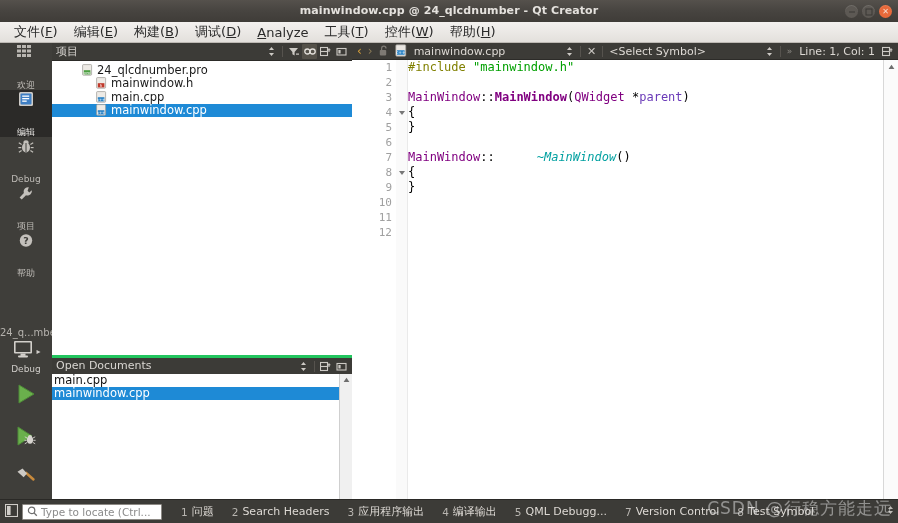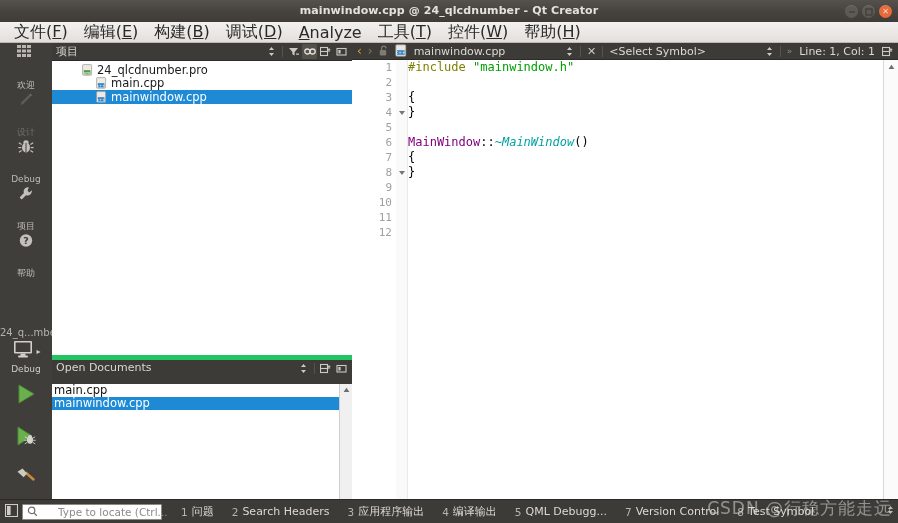--- a/index.html
+++ b/index.html
@@ -43,21 +43,21 @@
   .wbtn .dash { width: 6px; height: 1px; background: #3b3834; display:block; }
 
   
   .menubar {
     position: absolute; left: 0; top: 22px; width: 898px; height: 21px;
     background: linear-gradient(180deg, #f3f1ef 0%, #e3e0dc 100%);
     border-bottom: 1px solid #bdb9b4;
     display: flex; align-items: center; padding-left: 6px; box-sizing: border-box;
   }
   .menu-item {
-    font-size: 16px; color: #2a2a2a; padding: 2px 8px; white-space: nowrap;
+    font-size: 13px; color: #2a2a2a; padding: 2px 8px; white-space: nowrap;
     cursor: default;
   }
   .menu-item u { text-decoration: underline; }
 
   
   .modebar {
     position: absolute; left: 0; top: 43px; width: 52px; height: 480px;
     background: #3f3e3a;
     border-right: 1px solid #2a2927;
   }
@@ -97,21 +97,21 @@
 
   .tree { background: #fff; height: 292px; overflow: hidden; padding-top: 2px; font-size: 11.5px; color: #1a1a1a; }
   .trow { height: 13.5px; display: flex; align-items: center; white-space: nowrap; cursor: default; }
   .trow.sel { background: #1e8ad6; color: #ffffff; }
   .tw { display:inline-block; }
   .arrow { width: 9px; height: 13px; display:flex; align-items:center; justify-content:center; }
   .arrow i { display:block; width:0;height:0; border-left:3.5px solid transparent; border-right:3.5px solid transparent; border-top:4px solid #6b6b6b; }
   .tico { width: 14px; height: 13px; display:flex;align-items:center;justify-content:center; margin-right: 3px;}
   .tlbl.bold { font-weight: bold; }
 
-  .docheader { height: 16px; background: #3c3b37; display:flex; align-items:center; padding: 0 3px 8px 4px; border-top: 5px solid #22c55e;}
+  .docheader { height: 16px; background: #3c3b37; display:flex; align-items:center; padding: 0 3px 0 4px; border-top: 3px solid #22c55e;}
   .docheader .ptitle { font-size: 11px; color: #d9d6d2; flex: 1; line-height: 16px;}
   .doclist { background: #fff; height: 130px; position: relative; font-size: 11.5px; color: #111; }
   .drow { height: 13px; line-height: 13px; padding-left: 2px; white-space: nowrap; cursor: default;}
   .drow.sel { background: #1e8ad6; color: #fff; }
   .docscroll { position: absolute; right: 0; top: 0; width: 12px; height: 130px; background: #f0f0f0; border-left: 1px solid #cfcfcf;}
   .docscroll .arrowbox { height: 12px; display:flex;align-items:center;justify-content:center;}
 
   
   .editor-wrap {
     position: absolute; left: 352px; top: 43px; width: 546px; height: 457px; background: #fff;
@@ -144,42 +144,42 @@
     position: absolute; left: 56px; top: 0; right: 14px; height: 440px;
     font-family: "DejaVu Sans Mono", "Liberation Mono", monospace;
     font-size: 12px;
   }
   .cline { height: 15px; line-height: 15px; white-space: pre; }
   .t-pre   { color: #808000; }
   .t-str   { color: #00a000; }
   .t-plain { color: #000000; }
   .t-type  { color: #800080; }
   .t-typeb { color: #800080; font-weight: bold; }
-  .t-fn    { color: #00a0a0; font-style: italic; }
+  .t-fn    { color: #00a0a0; font-style: italic; margin-left: 42px; }
   .t-param { color: #6a3ab8; }
 
   .vscroll {
     position: absolute; right: 0; top: 0; width: 14px; height: 440px;
     background: #fbfbfb; border-left: 1px solid #d8d8d8;
   }
   .vscroll .sbtn { height: 13px; display:flex; align-items:center; justify-content:center; }
 
   
   .statusbar {
     position: absolute; left: 0; bottom: 0; width: 898px; height: 23px;
     background: #3c3b37; border-top: 1px solid #2a2926;
     display: flex; align-items: center;
   }
   .sb-toggle { width: 22px; height: 23px; display:flex; align-items:center; justify-content:center; }
   .locator {
     width: 140px; height: 16px; background: #ffffff; border: 1px solid #8d8a85;
     display: flex; align-items: center; padding-left: 4px; box-sizing: border-box;
     border-radius: 1px;
   }
-  .locator .ph { font-size: 10.5px; color: #8b8b8b; margin-left: 20px; white-space: nowrap; }
+  .locator .ph { font-size: 10.5px; color: #8b8b8b; margin-left: 3px; white-space: nowrap; }
   .panes { display: flex; align-items: center; margin-left: 10px; gap: 0px; }
   .pane { display: flex; align-items: center; gap: 4px; padding: 0 9px; cursor: default;}
   .pane .num { font-size: 10.5px; color: #b8b5b0; }
   .pane .nm  { font-size: 11px; color: #ddd9d4; white-space: nowrap; }
   .sb-right { position:absolute; right: 2px; bottom: 3px; display:flex; align-items:center; }
 
   .watermark {
     position: absolute; right: 6px; bottom: 3px;
     font-size: 17px; color: rgba(225,225,225,0.52);
     letter-spacing: 1px; pointer-events: none; white-space: nowrap;
@@ -231,30 +231,35 @@
               <rect x="10" y="4.5" width="4" height="3"></rect>
             <rect x="0" y="9" width="4" height="3"></rect>
               <rect x="5" y="9" width="4" height="3"></rect>
               <rect x="10" y="9" width="4" height="3"></rect>
           </g>
         </svg>
       </div>
       <div class="lbl">欢迎</div>
     </div>
 
-
-    <div class="mode dim">
+    <div class="mode active">
       <div class="ic">
         <svg width="18" height="17" viewBox="0 0 18 17">
-          <path d="M13.5 2.2 L15.3 4 L6.2 13.1 L3.6 13.9 L4.4 11.3 Z" fill="#5d5b57"></path>
-          <path d="M12.6 3.1 L14.4 4.9" stroke="#6e6c68" stroke-width="1"></path>
-        </svg>
-      </div>
-      <div class="lbl">设计</div>
-    </div>
+          <rect x="2" y="1" width="14" height="14" rx="1.5" fill="#cfccc8"></rect>
+          <rect x="3.5" y="2.5" width="11" height="11" rx="1" fill="#3f7fc4"></rect>
+          <g fill="#ffffff">
+              <rect x="5.2" y="4.5" width="7" height="1.3"></rect>
+              <rect x="5.2" y="7" width="7" height="1.3"></rect>
+              <rect x="5.2" y="9.5" width="4.5" height="1.3"></rect>
+            </g>
+        </svg>
+      </div>
+      <div class="lbl">编辑</div>
+    </div>
+
 
     <div class="mode">
       <div class="ic">
         <svg width="18" height="17" viewBox="0 0 18 17">
           <ellipse cx="9" cy="9.5" rx="4" ry="5" fill="#c3c0bb"></ellipse>
           <ellipse cx="9" cy="4.6" rx="2.6" ry="2.3" fill="#c3c0bb"></ellipse>
           <g stroke="#c3c0bb" stroke-width="1.2">
             <line x1="4.6" y1="6.5" x2="1.8" y2="4.8"></line>
               <line x1="13.4" y1="6.5" x2="16.2" y2="4.8"></line>
             <line x1="4.3" y1="9.6" x2="1.4" y2="9.6"></line>
@@ -398,20 +403,32 @@
             </svg>
           </span>
           <span class="tlbl">24_qlcdnumber.pro</span>
         </div>
         <div class="trow">
           <span class="tw" style="width: 33px;"></span>
           <span class="arrow"></span>
           <span class="tico">
             <svg width="13" height="12" viewBox="0 0 13 12">
               <rect x="1.6" y="0.6" width="9" height="10.6" rx="0.8" fill="#eeebe6" stroke="#9b9893" stroke-width="0.7"></rect>
+              <rect x="2.8" y="6.2" width="6.6" height="4.2" fill="#c0392b"></rect>
+              <text x="6.1" y="9.7" text-anchor="middle" font-size="4" fill="#fff" font-family="DejaVu Sans, sans-serif">h</text>
+            </svg>
+          </span>
+          <span class="tlbl">mainwindow.h</span>
+        </div>
+        <div class="trow">
+          <span class="tw" style="width: 33px;"></span>
+          <span class="arrow"></span>
+          <span class="tico">
+            <svg width="13" height="12" viewBox="0 0 13 12">
+              <rect x="1.6" y="0.6" width="9" height="10.6" rx="0.8" fill="#eeebe6" stroke="#9b9893" stroke-width="0.7"></rect>
               <rect x="2.8" y="6.2" width="6.6" height="4.2" fill="#2f86c8"></rect>
               <text x="6.1" y="9.7" text-anchor="middle" font-size="3.7" fill="#fff" font-family="DejaVu Sans, sans-serif">c++</text>
             </svg>
           </span>
           <span class="tlbl">main.cpp</span>
         </div>
         <div class="trow sel">
           <span class="tw" style="width: 33px;"></span>
           <span class="arrow"></span>
           <span class="tico">
@@ -562,20 +579,21 @@
             <i></i>
           </div>
           <div class="foldm"></div>
           <div class="foldm"></div>
           <div class="foldm"></div>
           <div class="foldm"></div>
         </div>
       <div class="codelines" id="codelines">
           <div class="cline"><span class="t-pre">#include </span><span class="t-str">"mainwindow.h"</span></div>
           <div class="cline">&nbsp;</div>
+          <div class="cline"><span class="t-type">MainWindow</span><span class="t-plain">::</span><span class="t-typeb">MainWindow</span><span class="t-plain">(</span><span class="t-type">QWidget</span><span class="t-plain"> *</span><span class="t-param">parent</span><span class="t-plain">)</span></div>
           <div class="cline"><span class="t-plain">{</span></div>
           <div class="cline"><span class="t-plain">}</span></div>
           <div class="cline">&nbsp;</div>
           <div class="cline"><span class="t-type">MainWindow</span><span class="t-plain">::</span><span class="t-fn">~MainWindow</span><span class="t-plain">()</span></div>
           <div class="cline"><span class="t-plain">{</span></div>
           <div class="cline"><span class="t-plain">}</span></div>
           <div class="cline">&nbsp;</div>
           <div class="cline">&nbsp;</div>
         </div>
       <div class="vscroll">

